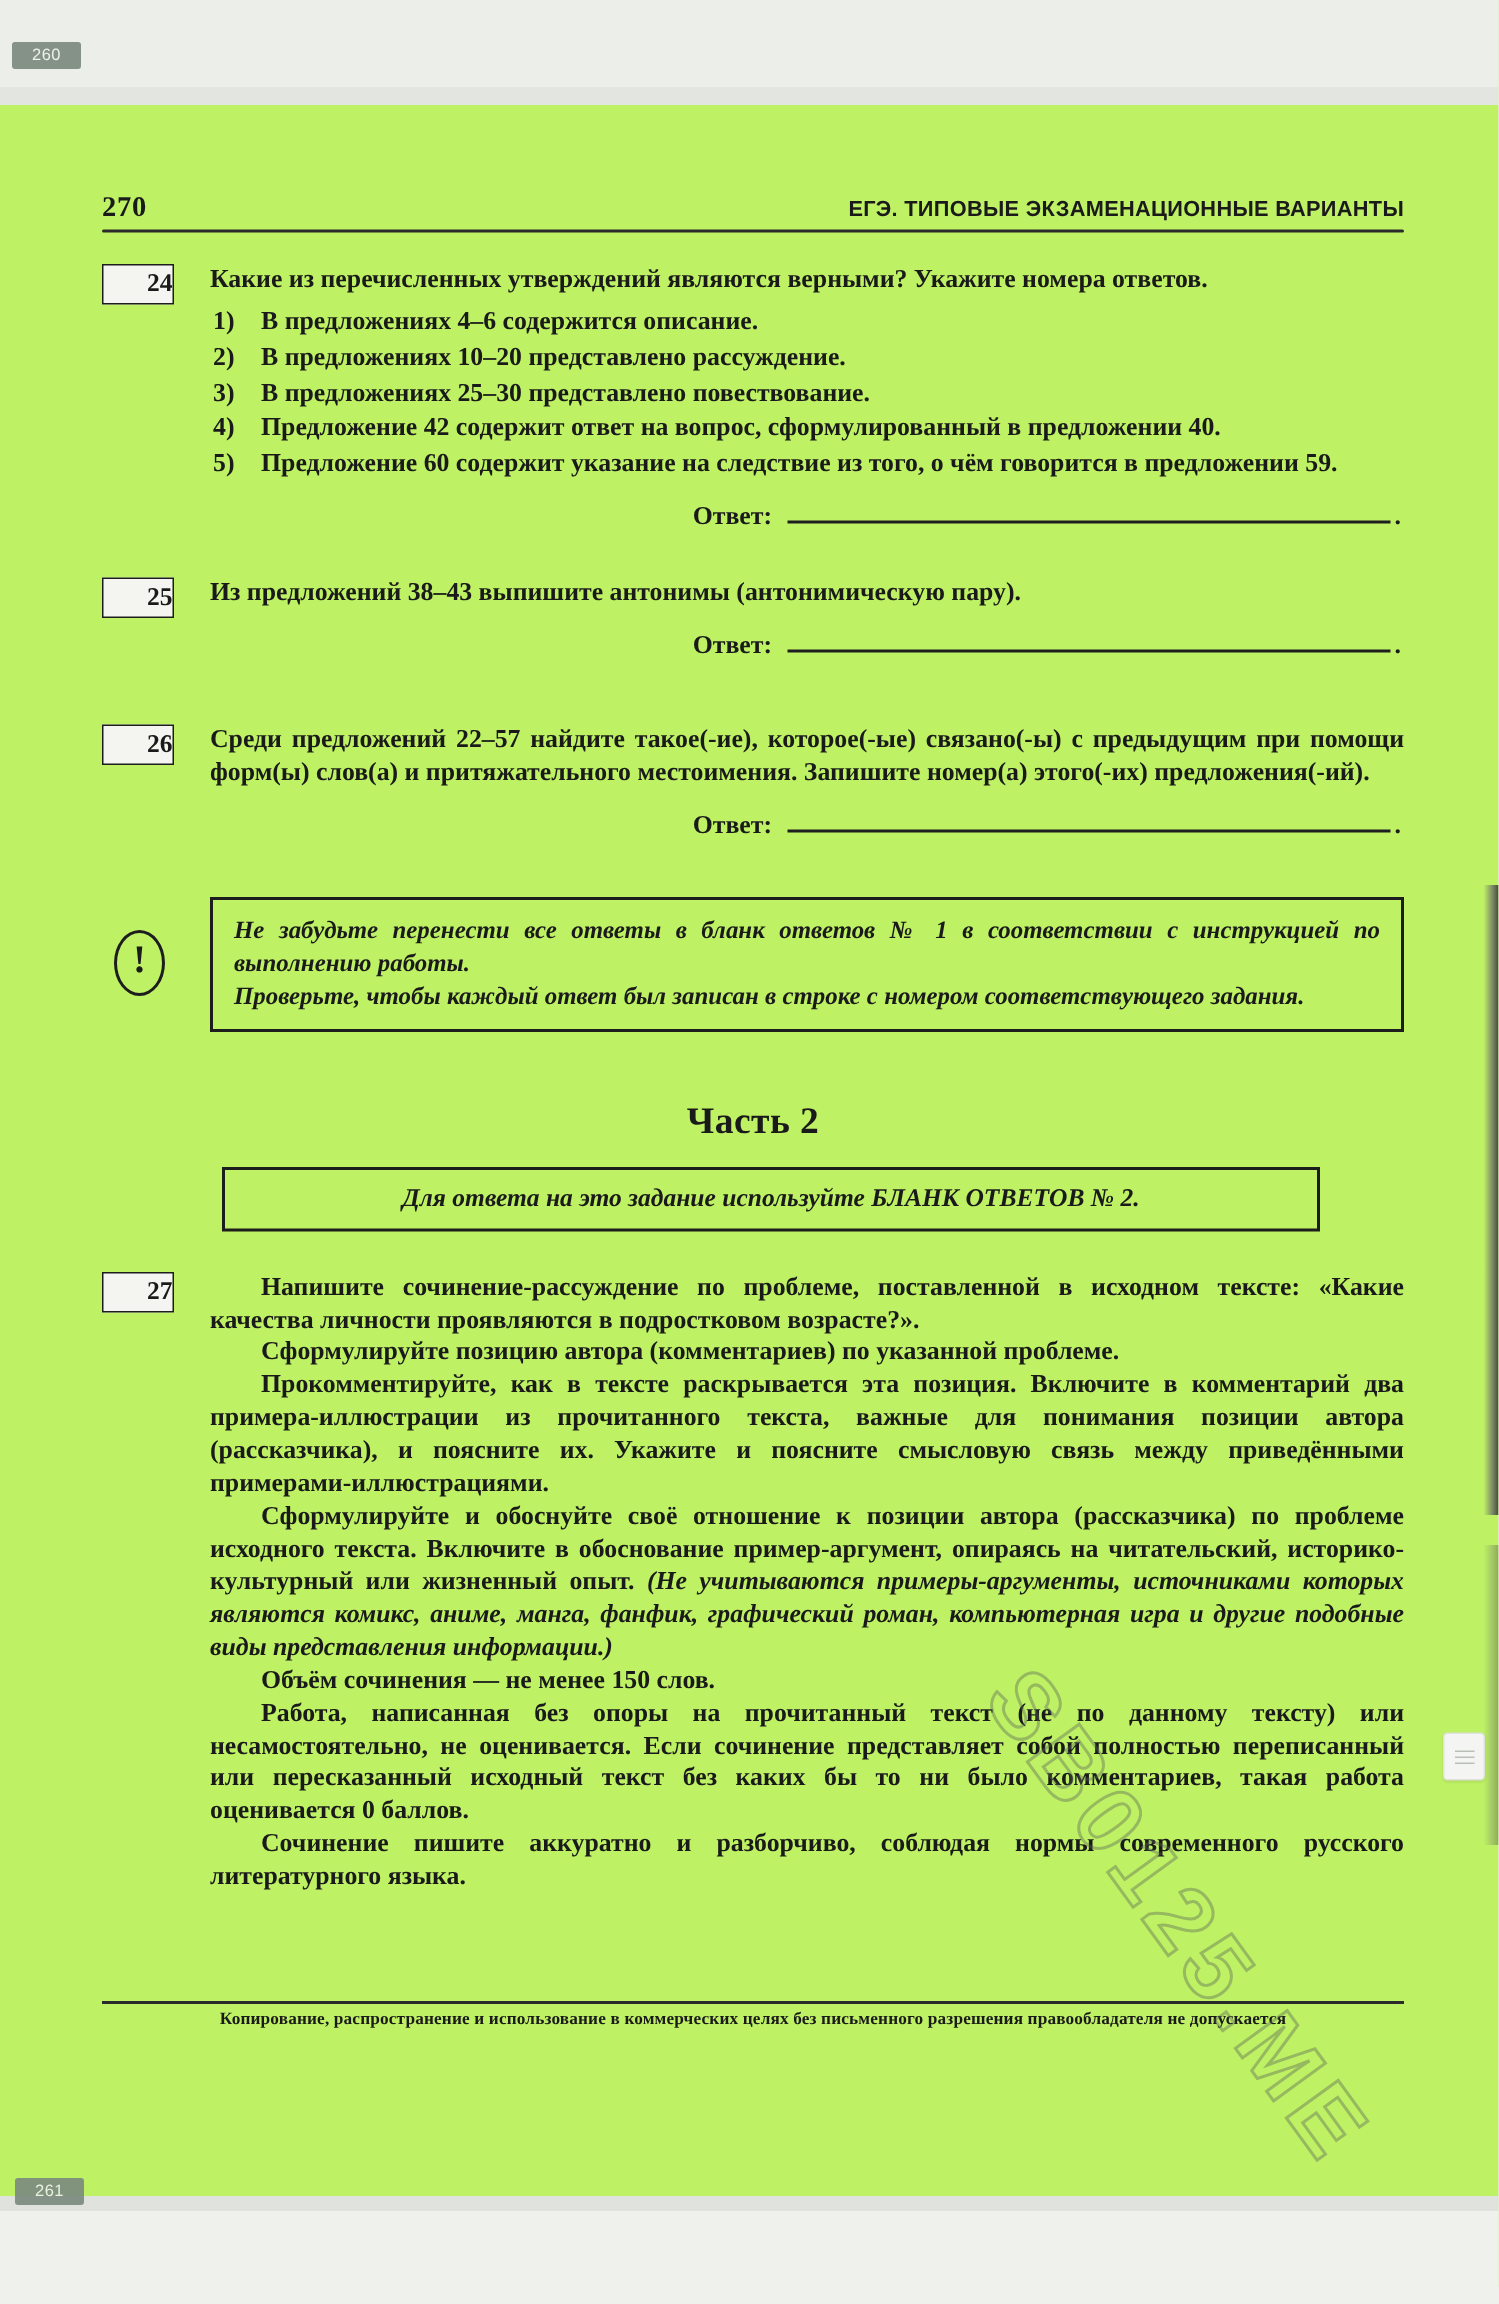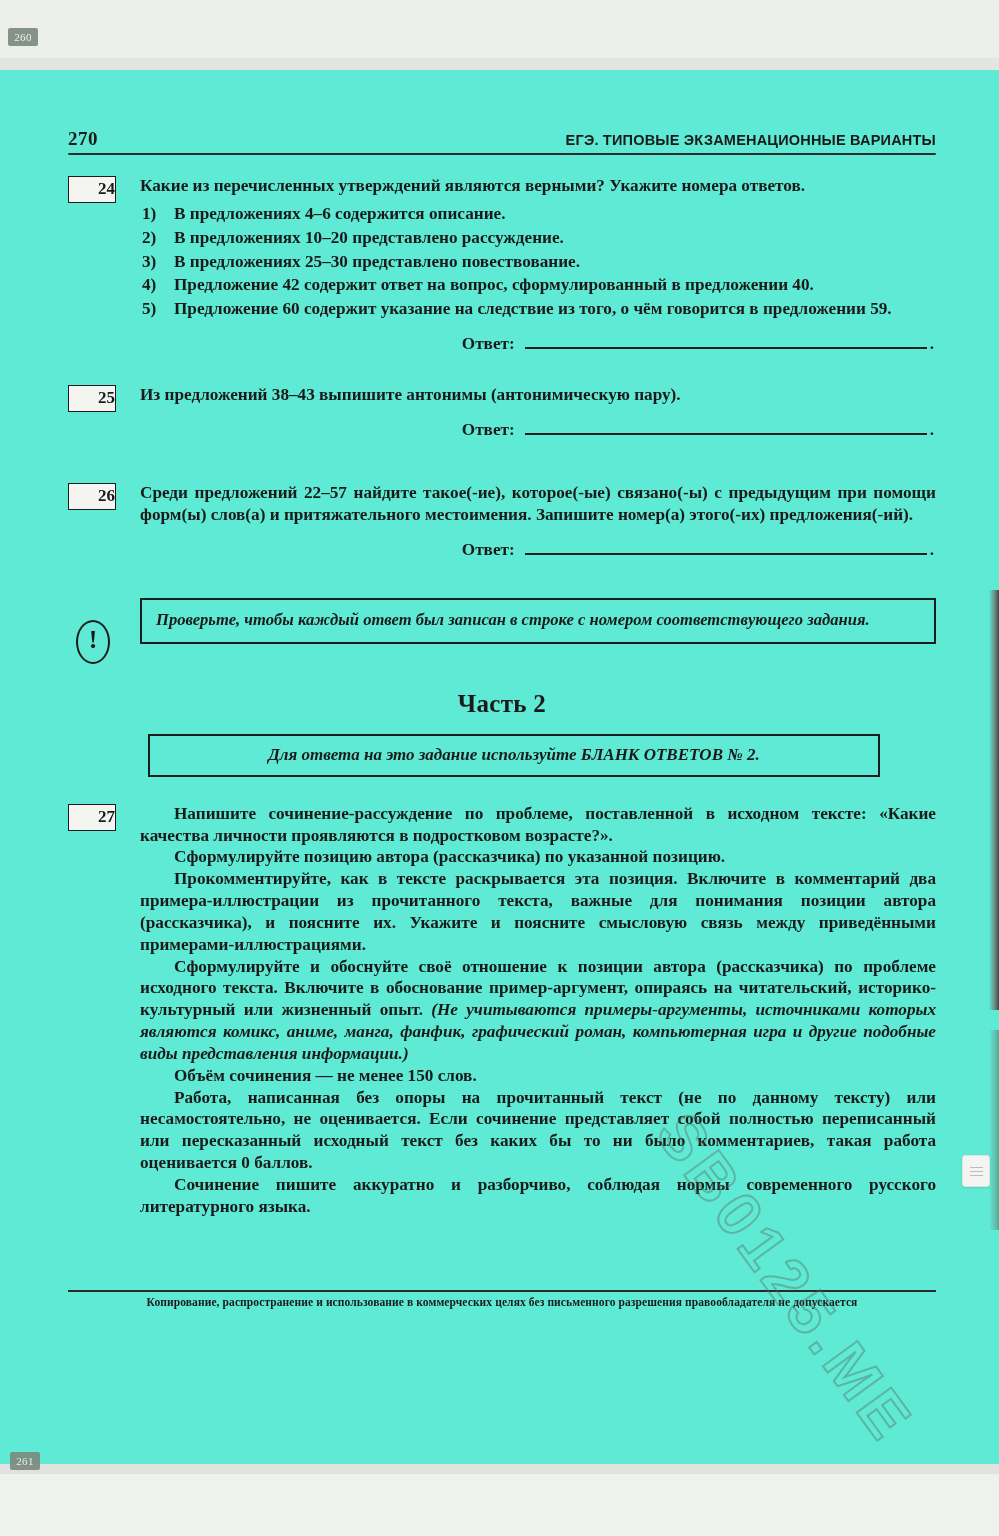--- a/index.html
+++ b/index.html
@@ -31,25 +31,25 @@
   }
   .strip-top    { top: 0;     height: 58px;  background: #eceee9; }
   .strip-gap-1  { top: 58px;  height: 12px;  background: #e3e6e0; }
   .strip-bottom { top: 1464px; height: 10px; background: #e0e3dd; }
   .strip-foot   { top: 1474px; height: 62px; background: #eff1ec; }
 
   .page-badge {
     position: absolute;
     background: #7d8b80;
     color: #eef1ec;
-    font-family: Liberation Serif, serif;
+    font-family: Liberation Sans, sans-serif;
     font-size: 11px;
     line-height: 18px;
     text-align: center;
-    width: 30px;
+    width: 46px;
     height: 18px;
     border-radius: 2px;
     letter-spacing: .3px;
     opacity: .92;
   }
   .badge-top    { left: 8px; top: 28px; }
   .badge-bottom { left: 10px; top: 1452px; }
 
   
   .edge-button {
@@ -75,21 +75,21 @@
     background: #b9bfb7;
   }
 
   
   .page {
     position: absolute;
     left: 0;
     top: 70px;
     width: 999px;
     height: 1394px;
-    background: #5eead4;
+    background: #bef264;
   }
   
   .gutter-shadow {
     position: absolute;
     right: 0;
     top: 520px;
     width: 10px;
     height: 420px;
     background: linear-gradient(to left, #2d2f2b 0%, #6b6d66 35%, rgba(200,203,196,0) 100%);
     opacity: .85;
@@ -382,33 +382,34 @@
         <div class="answer-row">
           <span class="answer-label">Ответ:</span>
           <span class="answer-line"></span>
           <span class="answer-dot">.</span>
         </div>
       </div>
 
       <div class="notice">
         <div class="bang">!</div>
         <div class="notice-box">
+          <p>Не забудьте перенести все ответы в бланк ответов № 1 в соответствии с инструкцией по выполнению работы.</p>
           <p>Проверьте, чтобы каждый ответ был записан в строке с номером соответствующего задания.</p>
         </div>
       </div>
 
       <div class="part-title">Часть 2</div>
       <div class="blank-box">
         <span>Для ответа на это задание используйте БЛАНК ОТВЕТОВ № 2.</span>
       </div>
 
       <div class="task essay">
         <div class="task-num">27</div>
         <p>Напишите сочинение-рассуждение по проблеме, поставленной в исходном тексте: «Какие качества личности проявляются в подростковом возрасте?».</p>
-        <p>Сформулируйте позицию автора (рассказчика) по указанной позицию.</p>
+        <p>Сформулируйте позицию автора (комментариев) по указанной проблеме.</p>
         <p>Прокомментируйте, как в тексте раскрывается эта позиция. Включите в комментарий два примера-иллюстрации из прочитанного текста, важные для понимания позиции автора (рассказчика), и поясните их. Укажите и поясните смысловую связь между приведёнными примерами-иллюстрациями.</p>
         <p><span>Сформулируйте и обоснуйте своё отношение к позиции автора (рассказчика) по проблеме исходного текста. Включите в обоснование пример-аргумент, опираясь на читательский, историко-культурный или жизненный опыт. </span><span class="ital">(Не учитываются примеры-аргументы, источниками которых являются комикс, аниме, манга, фанфик, графический роман, компьютерная игра и другие подобные виды представления информации.)</span></p>
         <p>Объём сочинения — не менее 150 слов.</p>
         <p>Работа, написанная без опоры на прочитанный текст (не по данному тексту) или несамостоятельно, не оценивается. Если сочинение представляет собой полностью переписанный или пересказанный исходный текст без каких бы то ни было комментариев, такая работа оценивается 0 баллов.</p>
         <p>Сочинение пишите аккуратно и разборчиво, соблюдая нормы современного русского литературного языка.</p>
       </div>
 
       <div class="foot-rule"></div>
       <div class="footer">
         <div class="f2">Копирование, распространение и использование в коммерческих целях без письменного разрешения правообладателя не допускается</div>

